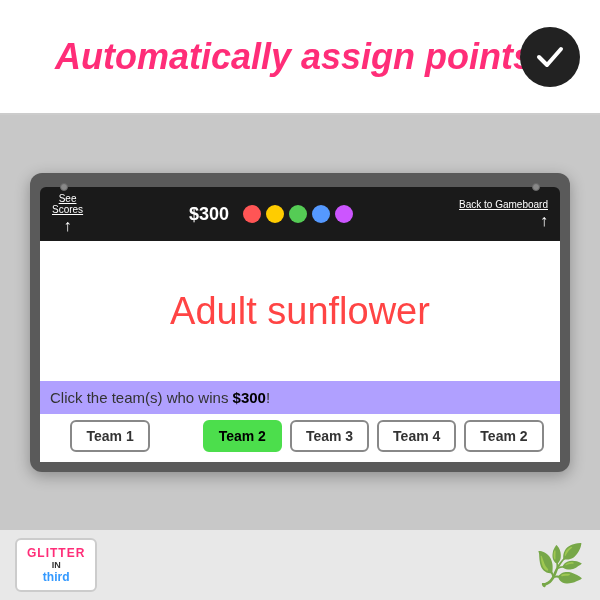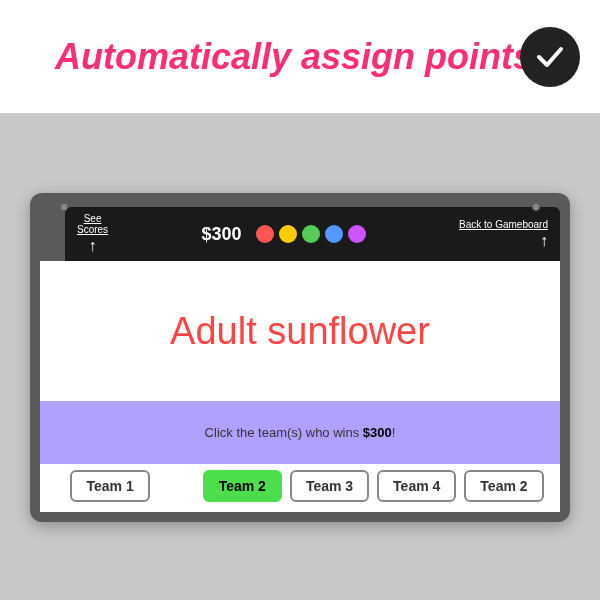--- a/index.html
+++ b/index.html
@@ -80,21 +80,20 @@
 
     
     .wb-topbar {
       background: #1a1a1a;
       border-radius: 6px 6px 0 0;
       display: flex;
       align-items: center;
       justify-content: space-between;
       padding: 6px 12px;
       min-height: 48px;
-      margin-left: 25px;
     }
 
     .wb-see-scores {
       color: #ffffff;
       font-size: 11px;
       text-align: center;
       cursor: pointer;
       display: flex;
       flex-direction: column;
       align-items: center;
@@ -165,23 +164,23 @@
     .wb-question-text {
       font-size: 38px;
       color: #ff4444;
       text-align: left;
       font-weight: normal;
     }
 
     
     .wb-bottombar {
       background: #b0a0ff;
-      padding: 24px 10px;
-      text-align: center;
-      font-size: 13px;
+      padding: 8px 10px;
+      text-align: left;
+      font-size: 15px;
       color: #333;
     }
 
     .wb-bottombar strong {
       font-weight: 900;
       color: #000;
     }
 
     
     .teams-row {
@@ -334,14 +333,22 @@
       <div class="teams-row">
         <button class="team-btn">Team 1</button>
         <button class="team-btn selected">Team 2</button>
         <button class="team-btn">Team 3</button>
         <button class="team-btn">Team 4</button>
         <button class="team-btn">Team 2</button>
       </div>
     </div>
   </div>
 
+  <div class="bottom-logo-area">
+    <div class="logo-box">
+      <span class="logo-glitter">GLITTER</span>
+      <span class="logo-in">IN</span>
+      <span class="logo-third">third</span>
+    </div>
+    <div class="plant-decoration">🌿</div>
+  </div>
 
 </div>
 
 </body></html>

